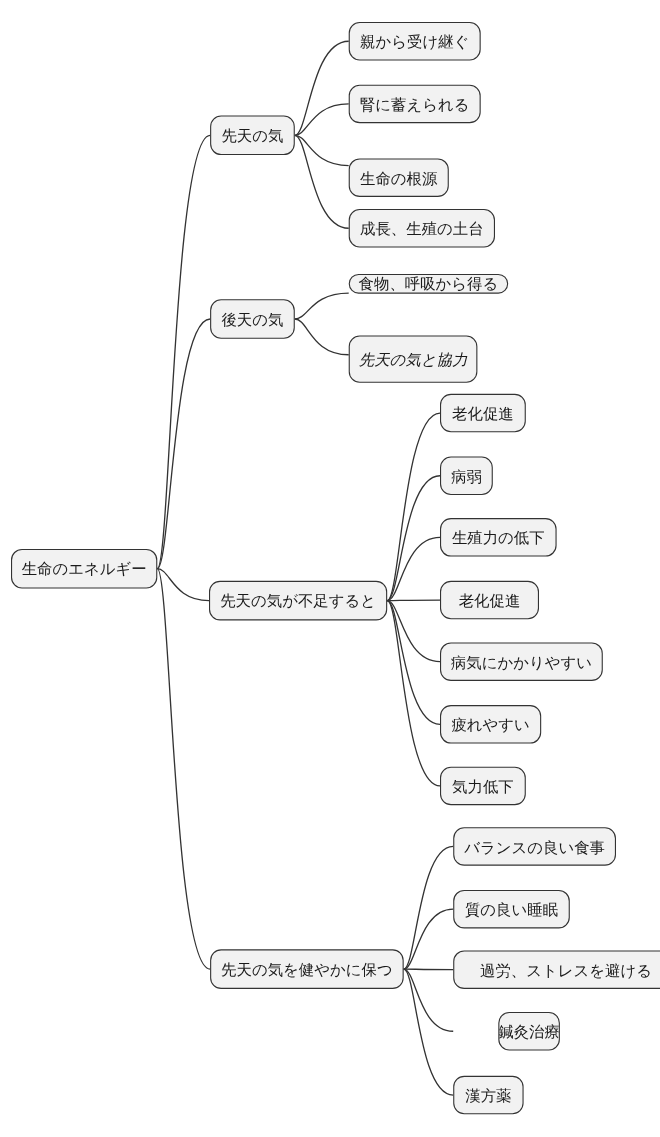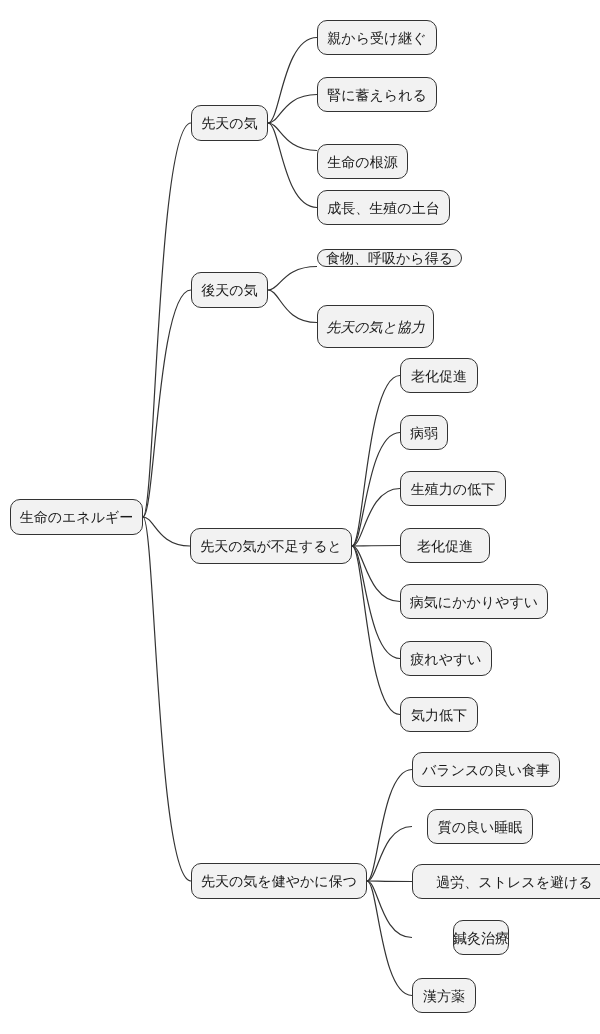--- a/index.html
+++ b/index.html
@@ -83,17 +83,17 @@
     <div class="node" style="left: 190px; top: 528px; width: 162px; height: 36px;">先天の気が不足すると</div>
     <div class="node" style="left: 400px; top: 358px; width: 78px; height: 35px;">老化促進</div>
     <div class="node" style="left: 400px; top: 415px; width: 48px; height: 35px;">病弱</div>
     <div class="node" style="left: 400px; top: 471px; width: 106px; height: 35px;">生殖力の低下</div>
     <div class="node" style="left: 400px; top: 528px; width: 90px; height: 35px; text-align: right;">老化促進</div>
     <div class="node" style="left: 400px; top: 584px; width: 148px; height: 35px;">病気にかかりやすい</div>
     <div class="node" style="left: 400px; top: 641px; width: 92px; height: 35px;">疲れやすい</div>
     <div class="node" style="left: 400px; top: 697px; width: 78px; height: 35px;">気力低下</div>
     <div class="node" style="left: 191px; top: 863px; width: 176px; height: 36px;">先天の気を健やかに保つ</div>
     <div class="node" style="left: 412px; top: 752px; width: 148px; height: 35px;">バランスの良い食事</div>
-    <div class="node" style="left: 412px; top: 809px; width: 106px; height: 35px; margin-left: 15px;">質の良い睡眠</div>
+    <div class="node" style="left: 412px; top: 809px; width: 106px; height: 35px;">質の良い睡眠</div>
     <div class="node" style="left: 412px; top: 864px; width: 205px; height: 35px;">過労、ストレスを避ける</div>
     <div class="node" style="left: 433px; top: 920px; width: 56px; height: 35px; margin-left: 20px;">鍼灸治療</div>
     <div class="node" style="left: 412px; top: 978px; width: 64px; height: 35px;">漢方薬</div>
   </div>
 
 </body></html>

